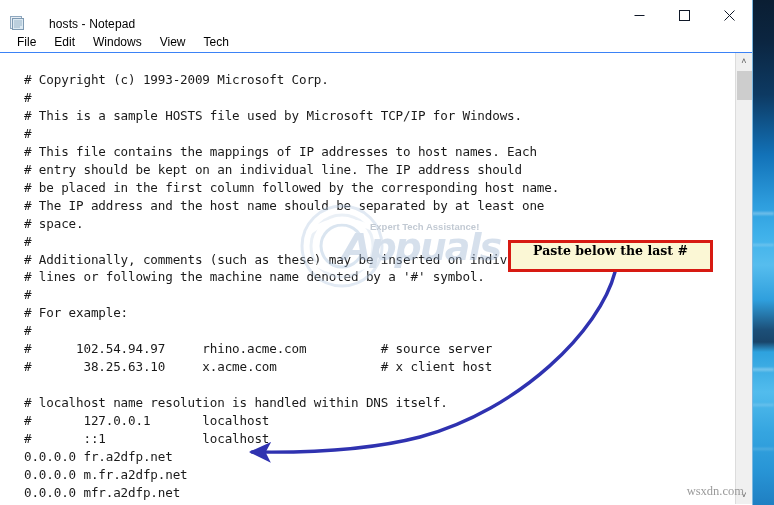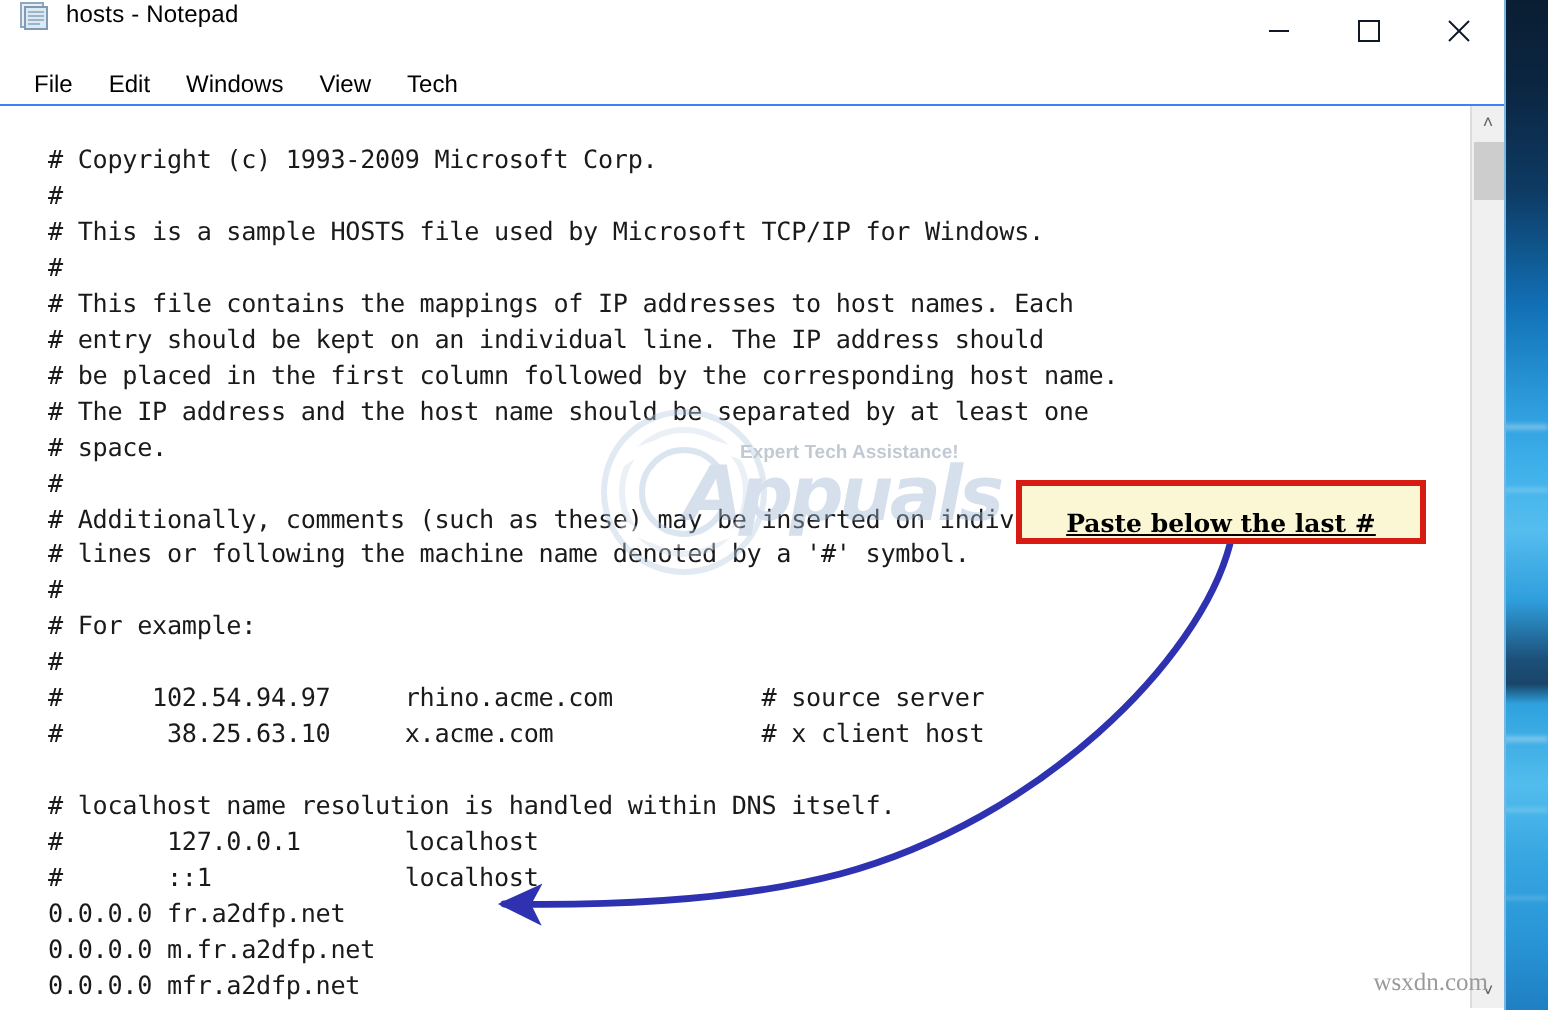--- a/index.html
+++ b/index.html
@@ -62,21 +62,22 @@
     background: #ffffff;
     border-right: 1px solid #7ab7e0;
     box-sizing: border-box;
   }
   
   #titlebar {
     position: relative;
     height: 31px;
     background: #ffffff;
     display: flex;
-    align-items: flex-start;
+    align-items: flex-end;
+    gap: 16px;
   }
   #app-icon {
     width: 16px;
     height: 16px;
     margin-left: 9px;
     margin-right: 8px;
     flex: none;
     position: relative;
   }
   #title-text {
@@ -180,23 +181,22 @@
   #callout {
     position: absolute;
     left: 508px;
     top: 240px;
     width: 205px;
     height: 32px;
     background: #fbf7d5;
     border: 3px solid #d71a12;
     box-sizing: border-box;
     display: flex;
-    align-items: flex-end;
+    align-items: flex-start;
     justify-content: center;
-    text-decoration: underline;
   }
   #callout-label {
     font-family: "DejaVu Serif", "Liberation Serif", serif;
     font-size: 12.5px;
     font-weight: bold;
     color: #000000;
     white-space: nowrap;
   }
   
   #wm-center {

